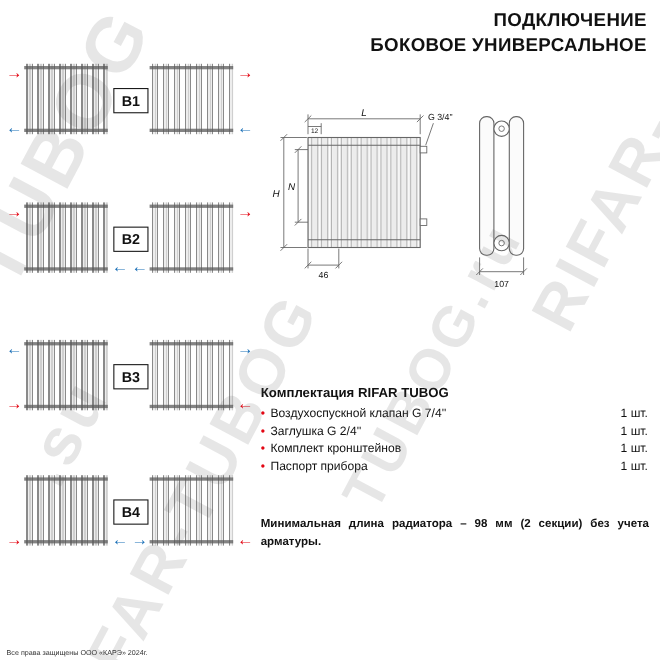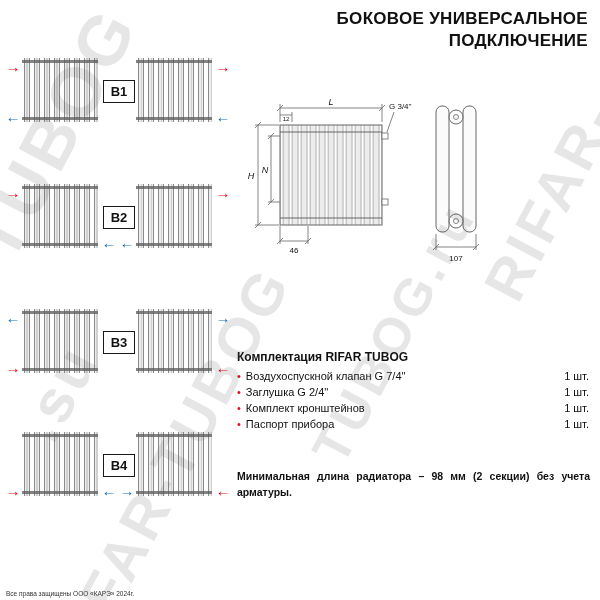--- a/index.html
+++ b/index.html
@@ -62,22 +62,22 @@
 
   svg text{font-family:"Liberation Sans",sans-serif;fill:#111;}
 </style>
 </head>
 <body>
 
 <div class="page">
   <div class="content">
 
     <div class="title">
+      <div>ПОДКЛЮЧЕНИЕ</div>
       <div>БОКОВОЕ УНИВЕРСАЛЬНОЕ</div>
-      <div>ПОДКЛЮЧЕНИЕ</div>
     </div>
 
     <div id="schemes">
         <div class="scheme-row" style="top: 52px;">
           <div class="radiator" style="left: 16px;"></div>
           <div class="arrow" style="left: -2px; top: 8px; color: rgb(227, 6, 19);">→</div>
           <div class="arrow" style="left: -2px; top: 58px; color: rgb(29, 113, 184);">←</div>
           <div class="radiator" style="left: 130px;"></div>
           <div class="arrow" style="left: 208px; top: 8px; color: rgb(227, 6, 19);">→</div>
           <div class="arrow" style="left: 208px; top: 58px; color: rgb(29, 113, 184);">←</div>

